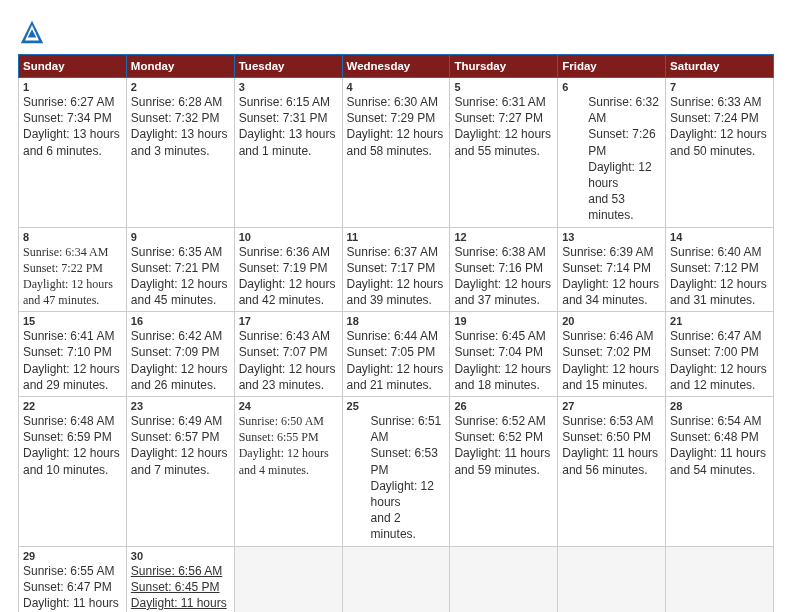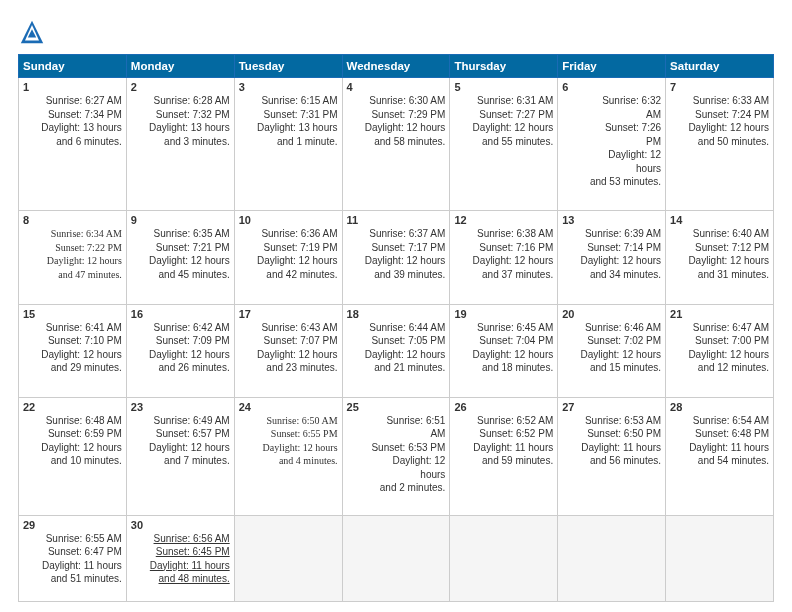--- a/index.html
+++ b/index.html
@@ -61,21 +61,21 @@
       color: #555;
     }
     .calendar {
       flex: 1;
       border: 1px solid #ccc;
       border-collapse: collapse;
       width: 100%;
       table-layout: fixed;
     }
     .calendar th {
-      background: #0369a1;
+      background: #7f1d1d;
       color: #fff;
       font-size: 11.5px;
       font-weight: bold;
       padding: 5px 4px;
       text-align: left;
       border: 1px solid #1a6bb5;
     }
     .calendar td {
       border: 1px solid #ccc;
       vertical-align: top;
@@ -87,24 +87,23 @@
     .calendar td.empty {
       background: #f5f5f5;
     }
     .day-num {
       font-size: 11px;
       font-weight: bold;
       display: block;
       margin-bottom: 1px;
     }
     .day-info {
-      font-size: 10px;
+      font-size: 12px;
       line-height: 1.35;
       color: #333;
-      text-align: right;
     }
     tr:last-child td {
       height: 70px;
     }
   </style>
 </head>
 <body>
 
 <div class="page">
   <div class="header">

